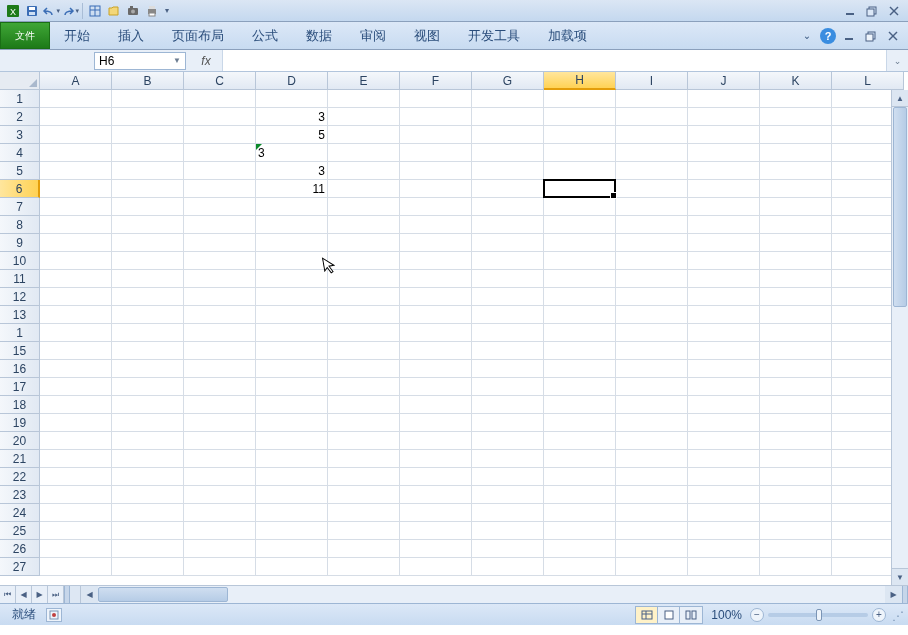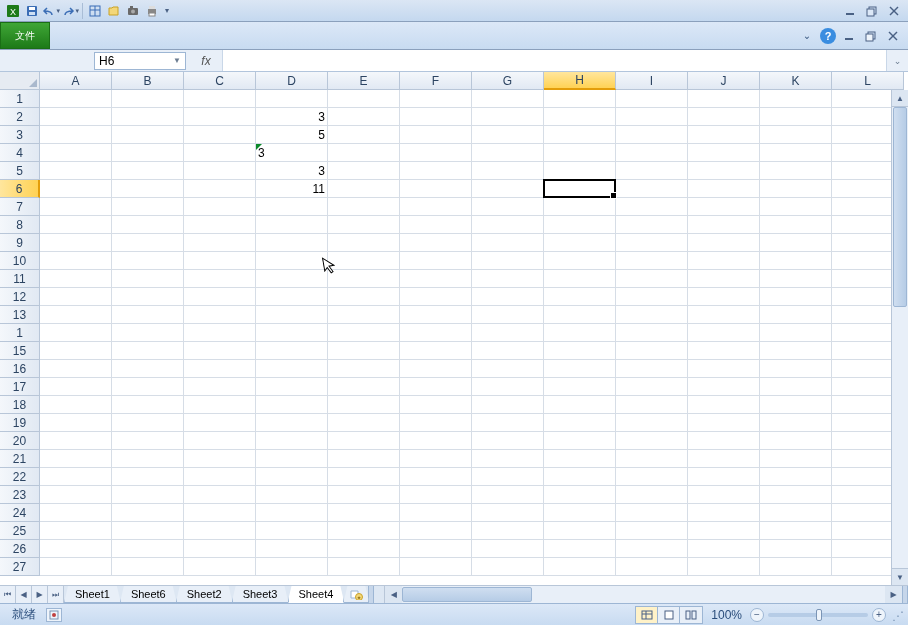--- a/index.html
+++ b/index.html
@@ -166,20 +166,31 @@
         <svg width="12" height="12">
           <line x1="2" y1="2" x2="10" y2="10" stroke="#4a6184" stroke-width="1.5"></line>
           <line x1="10" y1="2" x2="2" y2="10" stroke="#4a6184" stroke-width="1.5"></line>
         </svg>
       </div>
   </div>
 </div>
 
 <div class="ribbon">
   <div class="file-tab">文件</div>
+  <div id="ribbon-tabs-container" style="display: flex;">
+      <div class="rtab">开始</div>
+      <div class="rtab">插入</div>
+      <div class="rtab">页面布局</div>
+      <div class="rtab">公式</div>
+      <div class="rtab">数据</div>
+      <div class="rtab">审阅</div>
+      <div class="rtab">视图</div>
+      <div class="rtab">开发工具</div>
+      <div class="rtab">加载项</div>
+    </div>
   <div class="ribbon-right">
     <div class="rbtn" style="font-size:10px;">⌄</div>
     <div class="rbtn help">?</div>
     <div class="rbtn">
         <svg width="12" height="12">
           <line x1="2" y1="9" x2="10" y2="9" stroke="#4a6184" stroke-width="2"></line>
         </svg>
       </div>
     <div class="rbtn">
         <svg width="12" height="12">
@@ -661,34 +672,20 @@
   </div>
 </div>
 
 <div class="tabs-row">
   <div class="tabnav">
     <div class="tn">⏮</div>
     <div class="tn">◀</div>
     <div class="tn">▶</div>
     <div class="tn">⏭</div>
   </div>
-  <div class="sheet-tabs" id="sheet-tabs">
-      <div class="stab">Sheet1</div>
-      <div class="stab">Sheet6</div>
-      <div class="stab">Sheet2</div>
-      <div class="stab">Sheet3</div>
-      <div class="stab active">Sheet4</div>
-      <div class="stab new">
-        <svg width="14" height="11">
-          <path d="M2 2 L9 2 L9 9 L2 9 Z" fill="#fff" stroke="#9db6d4"></path>
-          <circle cx="10" cy="8" r="3.5" fill="#f3d77a" stroke="#c9a227"></circle>
-          <text x="10" y="10.5" font-size="6" text-anchor="middle" fill="#8a6a10">✦</text>
-        </svg>
-      </div>
-    </div>
   <div class="hsplit"></div>
   <div class="hscroll">
     <div class="hbtn">◀</div>
     <div class="htrack">
         <div class="hthumb"></div>
       </div>
     <div class="hbtn">▶</div>
   </div>
   <div class="hsplit"></div>
 </div>

